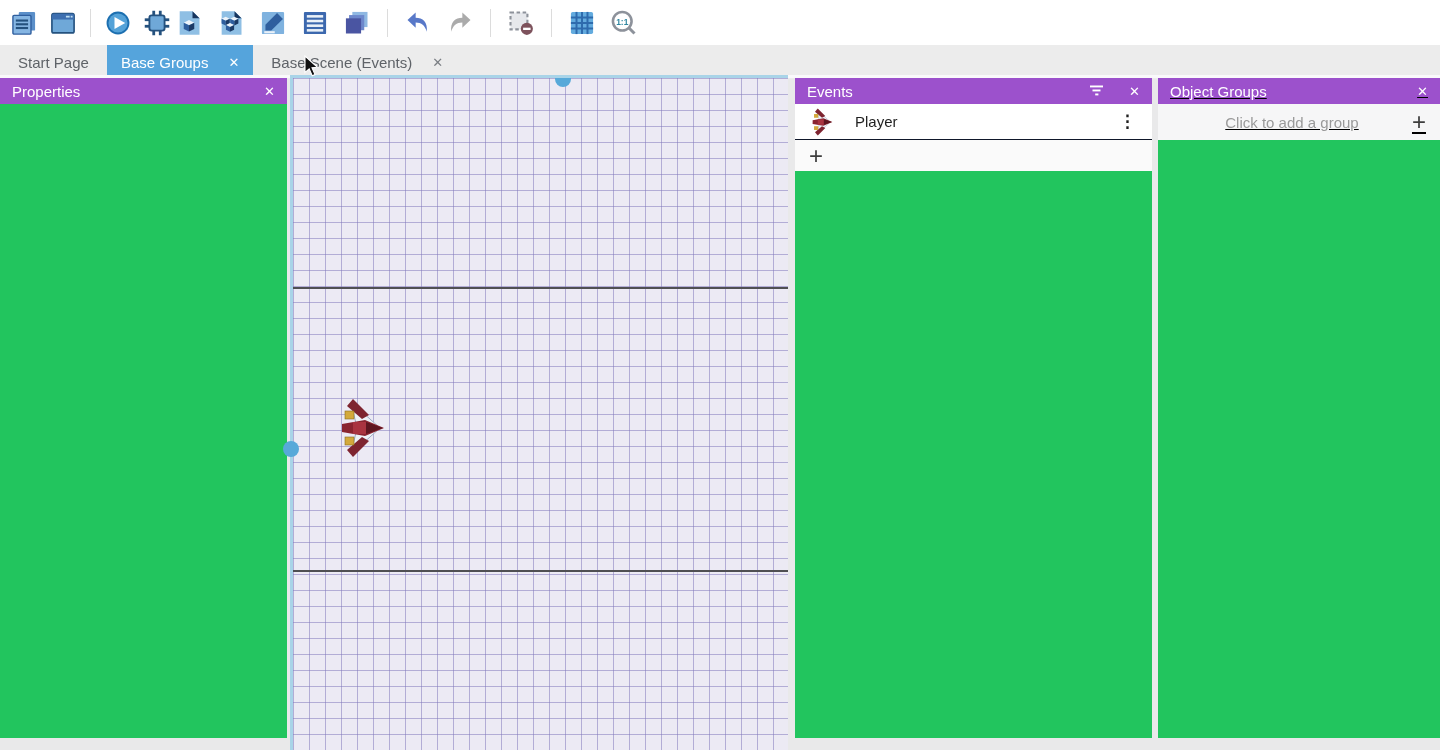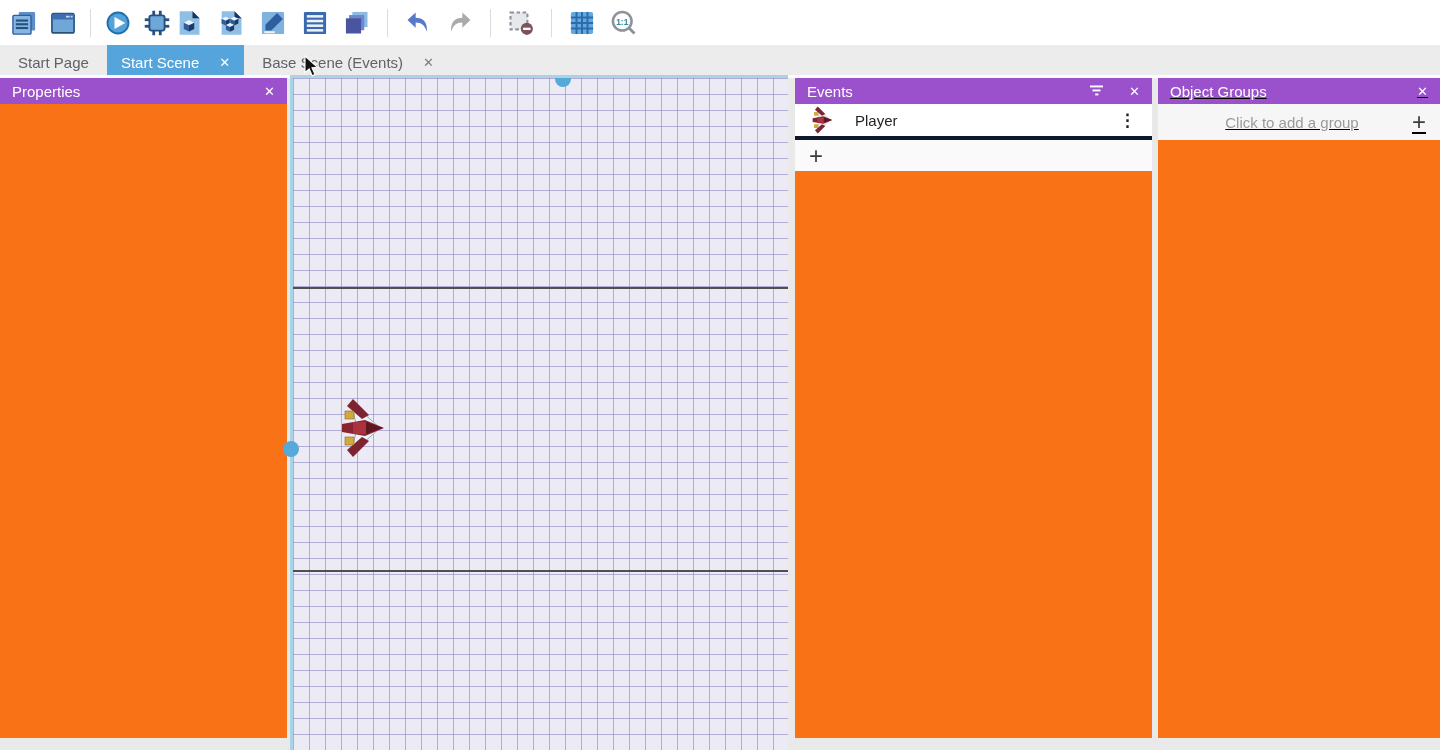--- a/index.html
+++ b/index.html
@@ -22,21 +22,21 @@
   .tab { display:flex; align-items:center; padding:0 18px; font-size:15px;
     color:#5f6368; cursor:pointer; white-space:nowrap; }
   .tab.active { background:#55a4dc; color:#ffffff; padding:0 14px; }
   .tab-close { margin-left:20px; font-size:13px; line-height:1; cursor:pointer; color:#7a7e83; }
   .tab.active .tab-close { color:#ffffff; }
 
   
   .main { position:absolute; left:0; top:75px; width:1440px; height:675px; }
   .topgap { position:absolute; left:0; top:0; width:100%; height:3px; background:#faf9fb; }
 
-  .panel { position:absolute; top:3px; bottom:12px; background:#f97316; }
+  .panel { position:absolute; top:3px; bottom:12px; background:#22c55e; }
   .panel-header { height:26px; background:#9c51cc; color:#fff; display:flex;
     align-items:center; padding:0 12px; }
   .ph-title { font-size:15px; flex:0 0 auto; }
   .ph-spacer { flex:1; }
   .ph-filter { width:18px; height:14px; margin-right:22px; cursor:pointer; display:flex; align-items:center; }
   .ph-close { font-size:13px; cursor:pointer; color:#fff; }
 
   #properties-panel { left:0; width:287px; }
   .empty-msg { position:absolute; left:0; right:0; top:345px; padding:0 6px;
     text-align:center; font-size:15px; color:#4a4a4a; line-height:1.35; }
@@ -53,21 +53,21 @@
   .sprite { position:absolute; left:45px; top:318px; width:48px; height:64px; cursor:pointer; }
   .handle-top { position:absolute; left:262px; top:0; width:16px; height:9px;
     background:#57a9d9; border-radius:0 0 8px 8px; cursor:row-resize; }
   .handle-left { position:absolute; left:-10px; top:363px; width:16px; height:16px;
     background:#57a9d9; border-radius:50%; cursor:col-resize; }
 
   
   #objects-panel { left:795px; width:357px; }
   #object-groups-panel { left:1158px; width:282px;text-decoration:underline; }
   .obj-row { height:36px; background:#ffffff; display:flex; align-items:center;
-    padding:0 14px; cursor:pointer; border-bottom:4px solid #0f172a; }
+    padding:0 14px; cursor:pointer; border-bottom:1px solid #0f172a; }
   .obj-thumb { width:26px; height:30px; flex:0 0 auto; }
   .obj-label { font-size:15px; color:#1f1f1f; margin-left:20px; flex:1; }
   .kebab { font-size:17px; color:#1f1f1f; font-weight:bold; cursor:pointer; padding:0 2px; }
   .add-row { height:31px; background:#fafafa; display:flex; align-items:center;
     padding:0 14px; cursor:pointer; }
   .add-row.tall { height:36px; background:#f6f6f7; }
   .add-label { flex:1; text-align:center; font-size:15px; color:#9a9a9a; }
   .plus { font-size:24px; font-weight:300; color:#3d3d3d; line-height:0.8; cursor:pointer; }
 
   .cursor { position:absolute; left:303px; top:55px; width:18px; height:24px; z-index:999; pointer-events:none; }
@@ -208,21 +208,21 @@
       </svg>
     </div>
   </div>
 </div>
 
 <div class="tabstrip">
   <div class="tab">
     <span>Start Page</span>
   </div>
   <div class="tab active">
-    <span>Start Scene</span>
+    <span>Base Groups</span>
     <span class="tab-close">✕</span>
   </div>
   <div class="tab">
     <span>Base Scene (Events)</span>
     <span class="tab-close">✕</span>
   </div>
 </div>
 
 <div class="main">
   <div class="topgap"></div>

